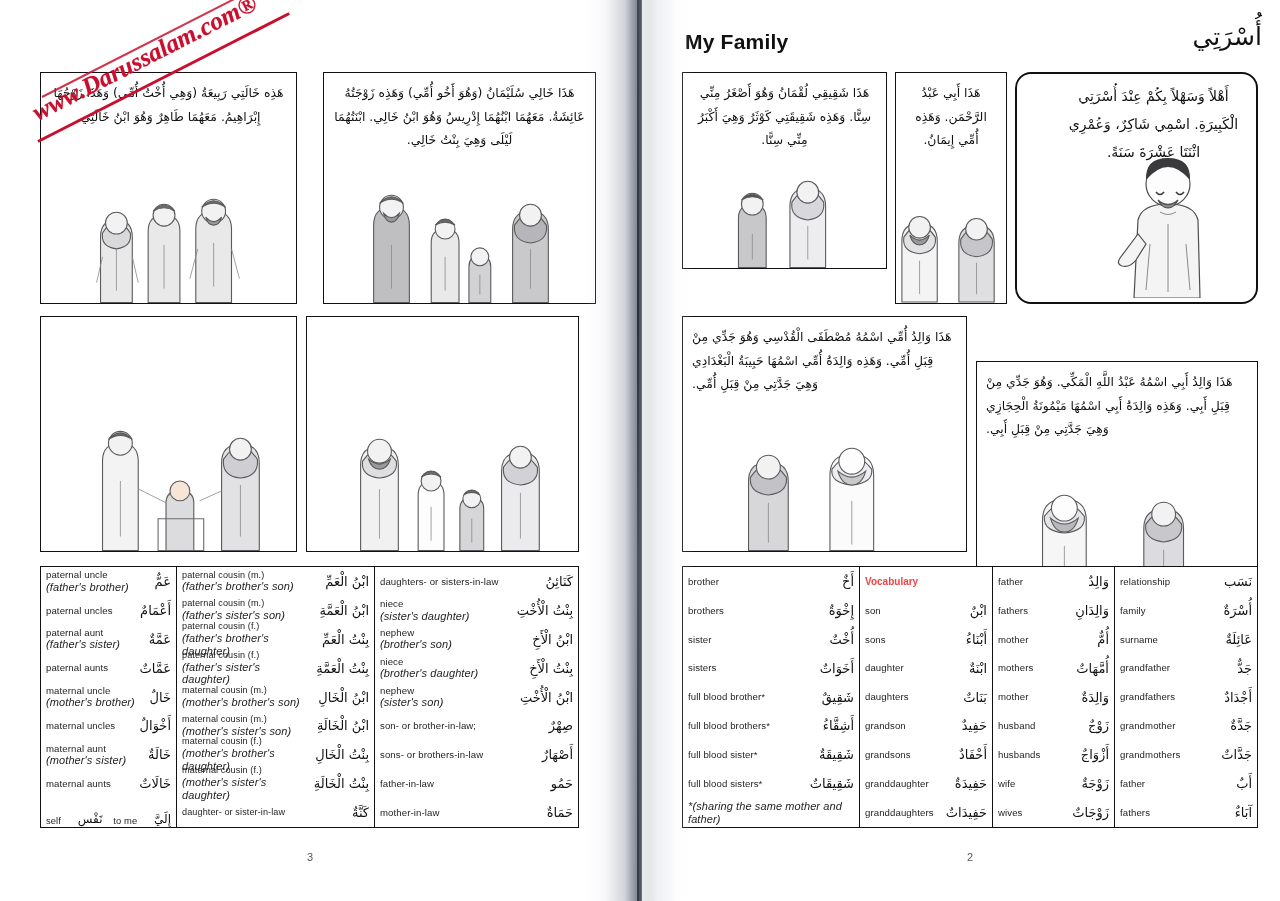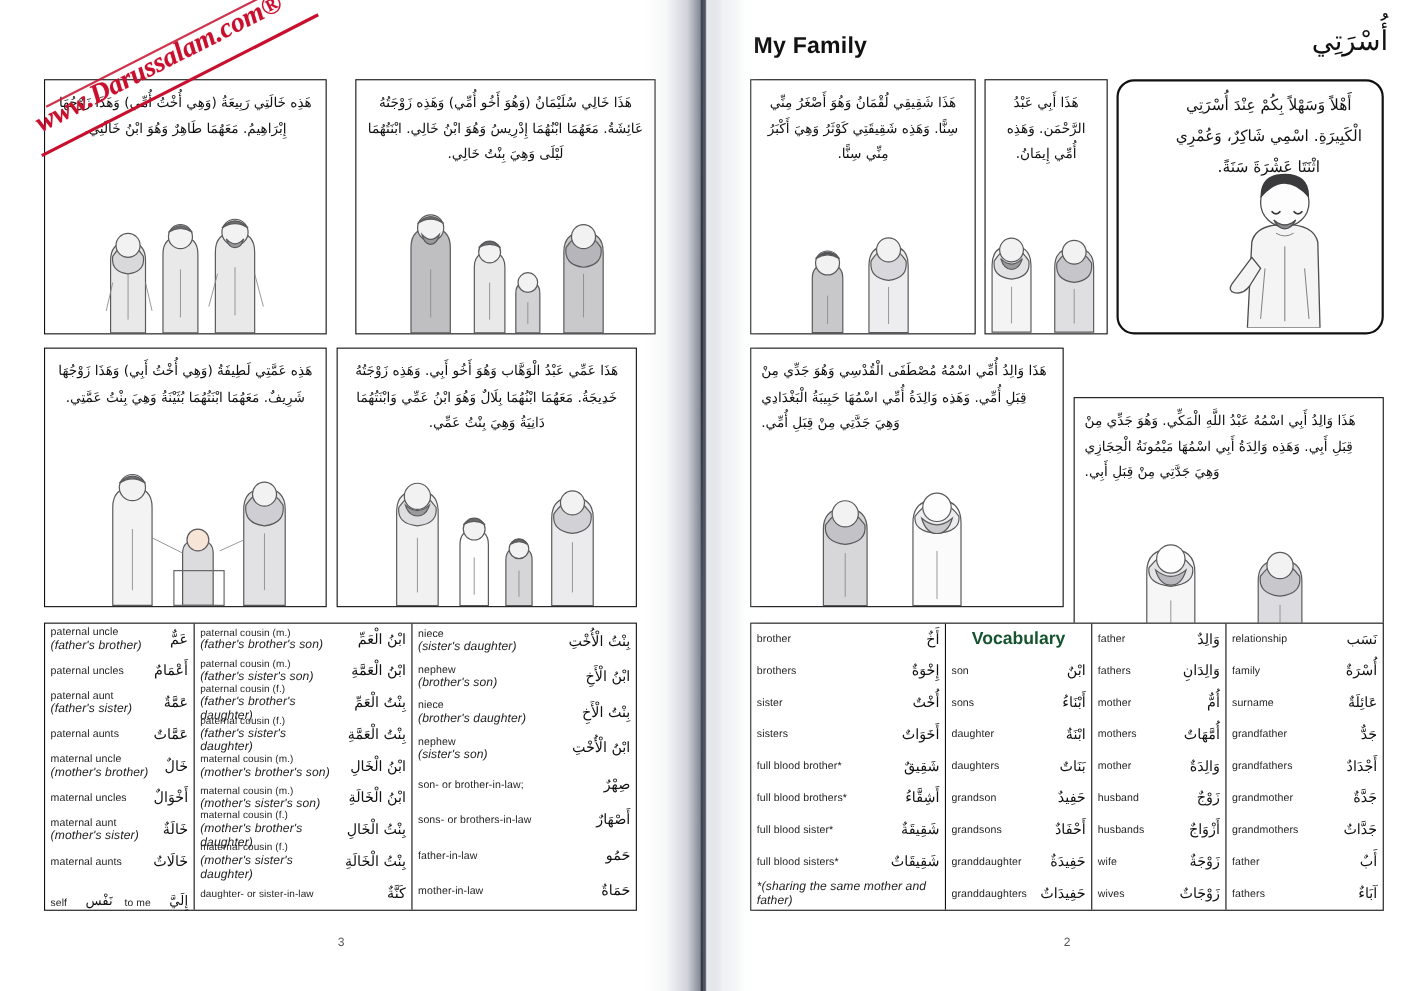--- a/index.html
+++ b/index.html
@@ -60,22 +60,22 @@
         border-left:1.1px solid #111;}
   .tcol:first-child{border-left:none;}
   .trow{flex:1;display:flex;align-items:center;box-sizing:border-box;
         padding:1px 5px;min-height:0;}
   .trow .en{flex:1;font-size:9.6px;line-height:1.18;color:#1d1d1d;
             letter-spacing:.1px;}
   .trow .en i{font-style:italic;display:block;font-size:11px;}
   .trow .ar{font-family:"DejaVu Sans",sans-serif;font-size:13px;
             direction:rtl;white-space:nowrap;padding-left:6px;color:#111;}
   .trow.hdrrow{justify-content:center;}
-  .trow.hdrrow .vocab{font-size:16px;font-weight:bold;width:100%;
-            text-align:center;color:#14532d;}
+  .trow.hdrrow .vocab{font-size:10px;font-weight:bold;width:100%;
+            color:#ef4444;}
   .trow .en.sml{font-size:9.1px;}
   .trow.pair{justify-content:space-between;align-items:flex-end;}
   .trow .en.mini{font-size:9.4px;flex:0 0 auto;}
   .trow .ar.mini{font-size:12px;}
 
   
   .pgno{position:absolute;bottom:38px;width:100%;text-align:center;
         font-size:11px;color:#555;}
 
   
@@ -146,21 +146,20 @@
             <circle cx="208" cy="44" r="11" fill="#f2f2f3"></circle>
           </g>
           <g fill="none" stroke="#8a8a8c" stroke-width=".8">
             <path d="M68 74 L68 118 M122 86 L122 120 M157 104 L157 124 M208 78 L208 118"></path>
           </g>
         </svg>
       </div>
     </div>
 
     <div class="panel" style="left:40px;top:316px;width:257px;height:236px;">
-      <div class="ptext sm">هَذِه عَمَّتِي لَطِيفَةُ (وَهِي أُخْتُ أَبِي) وَهَذَا زَوْجُهَا شَرِيفٌ. مَعَهُمَا ابْنَتُهُمَا بُثَيْنَةُ وَهِيَ بِنْتُ عَمَّتِي.</div>
       <div class="art" style="height:148px;">
         <svg viewBox="0 0 257 148" preserveAspectRatio="xMidYEnd meet">
           <g fill="#e9e9ea" stroke="#5a5a5c" stroke-width="1.1">
             <path d="M62 148 L62 58 q0-18 18-18 q18 0 18 18 L98 148 Z" fill="#f3f3f4"></path>
             <circle cx="80" cy="40" r="12" fill="#f2f2f3"></circle>
             <path d="M68 36 q12-13 24 0 q-12-8-24 0Z" fill="#6e6e70"></path>
 
             <path d="M126 148 L126 100 q0-12 14-12 q14 0 14 12 L154 148 Z" fill="#dcdcdf"></path>
             <circle cx="140" cy="88" r="10" fill="#f7e6d8"></circle>
             <path d="M118 116 L164 116 L164 148 L118 148 Z" fill="none" stroke="#6a6a6c"></path>
@@ -171,21 +170,20 @@
           </g>
           <g fill="none" stroke="#8a8a8c" stroke-width=".8">
             <path d="M80 78 L80 134 M201 82 L201 134"></path>
             <path d="M98 86 L126 100 M182 88 L160 98"></path>
           </g>
         </svg>
       </div>
     </div>
 
     <div class="panel" style="left:306px;top:316px;width:273px;height:236px;">
-      <div class="ptext sm">هَذَا عَمِّي عَبْدُ الْوَهَّاب وَهُوَ أَخُو أَبِي. وَهَذِه زَوْجَتُهُ خَدِيجَةُ. مَعَهُمَا ابْنُهُمَا بِلَالٌ وَهُوَ ابْنُ عَمِّي وَابْنَتُهُمَا دَانِيَةُ وَهِيَ بِنْتُ عَمِّي.</div>
       <div class="art" style="height:140px;">
         <svg viewBox="0 0 273 140" preserveAspectRatio="xMidYEnd meet">
           <g fill="#e9e9ea" stroke="#5a5a5c" stroke-width="1.1">
             <path d="M54 140 L54 54 q0-19 19-19 q19 0 19 19 L92 140 Z" fill="#f1f1f2"></path>
             <path d="M56 50 q17-24 34 0 q2 15-17 17 q-19-2-17-17Z" fill="#dedee1"></path>
             <circle cx="73" cy="40" r="12" fill="#f2f2f3"></circle>
             <path d="M62 48 q11 10 22 0 q-3 10-11 10 q-8 0-11-10Z" fill="#9a9a9c"></path>
             <path d="M112 140 L112 84 q0-13 13-13 q13 0 13 13 L138 140 Z" fill="#fdfdfd"></path>
             <circle cx="125" cy="70" r="10" fill="#f2f2f3"></circle>
             <path d="M115 66 q10-11 20 0 q-10-6-20 0Z" fill="#6e6e70"></path>
@@ -277,20 +275,24 @@
             <div class="en sml">maternal cousin (f.)<i>(mother's sister's daughter)</i></div>
             <div class="ar">بِنْتُ الْخَالَةِ</div>
           </div>
           <div class="trow">
             <div class="en sml">daughter- or sister-in-law</div>
             <div class="ar">كَنَّةٌ</div>
           </div>
         </div>
       <div class="tcol" id="L1" style="flex:1;">
           <div class="trow">
+            <div class="en">daughters- or sisters-in-law</div>
+            <div class="ar">كَنَائِنُ</div>
+          </div>
+          <div class="trow">
             <div class="en">niece<i>(sister's daughter)</i></div>
             <div class="ar">بِنْتُ الْأُخْتِ</div>
           </div>
           <div class="trow">
             <div class="en">nephew<i>(brother's son)</i></div>
             <div class="ar">ابْنُ الْأَخِ</div>
           </div>
           <div class="trow">
             <div class="en">niece<i>(brother's daughter)</i></div>
             <div class="ar">بِنْتُ الْأَخِ</div>
@@ -327,21 +329,21 @@
     </div>
   </div>
 
   <div class="page page-right">
 
     <div class="hdr">
       <div class="en">My Family</div>
       <div class="ar">أُسْرَتِي</div>
     </div>
 
-    <div class="panel" style="left:22px;top:72px;width:205px;height:232px;">
+    <div class="panel" style="left:22px;top:72px;width:205px;height:197px;">
       <div class="ptext sm">هَذَا شَقِيقِي لُقْمَانُ وَهُوَ أَصْغَرُ مِنِّي سِنًّا. وَهَذِه شَقِيقَتِي كَوْثَرُ وَهِيَ أَكْبَرُ مِنِّي سِنًّا.</div>
       <div class="art" style="height:112px;">
         <svg viewBox="0 0 205 112" preserveAspectRatio="xMidYEnd meet">
           <g fill="#e9e9ea" stroke="#5a5a5c" stroke-width="1.1">
             <path d="M56 112 L56 62 q0-13 14-13 q14 0 14 13 L84 112 Z" fill="#c8c8cb"></path>
             <circle cx="70" cy="48" r="11" fill="#f2f2f3"></circle>
             <path d="M59 44 q11-12 22 0 q-11-7-22 0Z" fill="#4f4f51"></path>
             <path d="M108 112 L108 50 q0-18 18-18 q18 0 18 18 L144 112 Z" fill="#ededf0"></path>
             <path d="M110 46 q16-24 32 0 q2 16-16 18 q-18-2-16-18Z" fill="#d8d8dc"></path>
             <circle cx="126" cy="36" r="11" fill="#f2f2f3"></circle>

